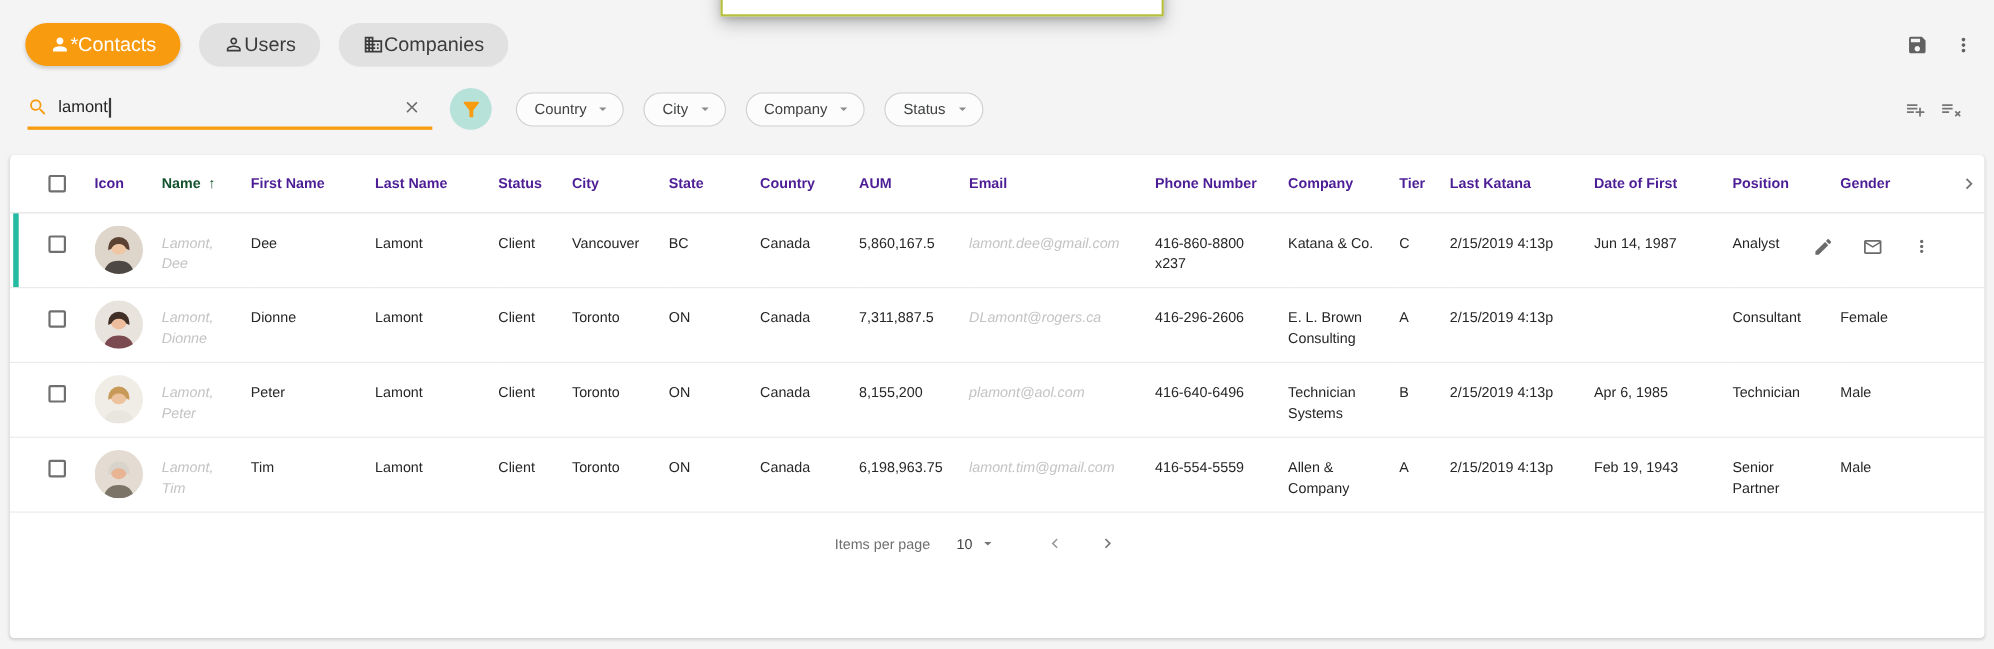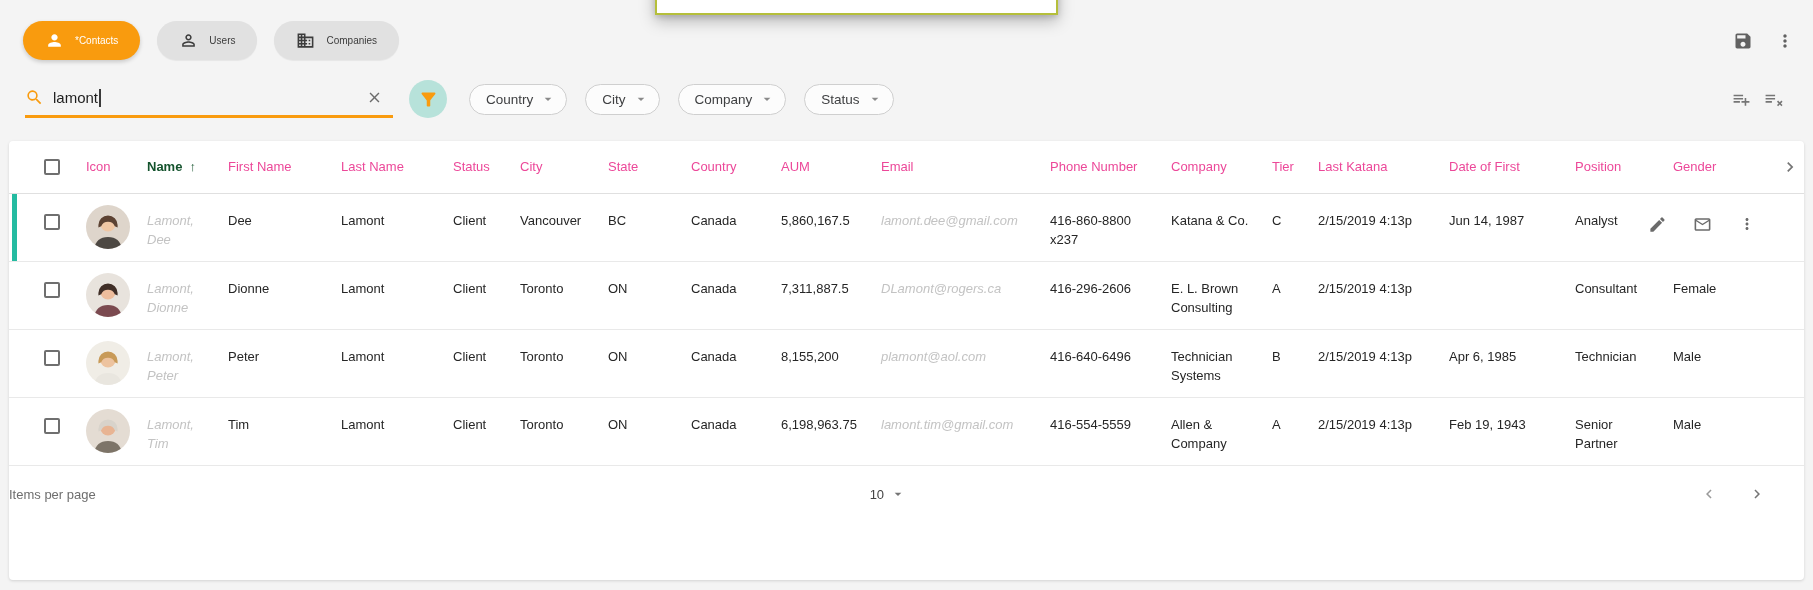--- a/index.html
+++ b/index.html
@@ -8,21 +8,21 @@
           font-family:"Liberation Sans","DejaVu Sans",sans-serif; overflow:hidden; color:#262626; }
 
   
   .dialog-cut { position:absolute; left:655px; top:-30px; width:403px; height:45px; background:#fff;
                 border:2px solid #b5bf3b; box-shadow:0 6px 16px rgba(0,0,0,.25), 0 2px 6px rgba(0,0,0,.15); z-index:40; }
 
   
   .topbar { display:flex; align-items:center; padding:21px 18px 0 23px; }
   .tabs { display:flex; gap:17px; }
   .tab { height:39px; border-radius:20px; background:#e1e1e1; color:#3c3c3c; display:inline-flex;
-         align-items:center; gap:11px; padding:0 22px; font-size:10px; cursor:default; box-shadow:0 1px 1px rgba(0,0,0,.06); }
+         align-items:center; padding:0 22px; font-size:18px; cursor:default; box-shadow:0 1px 1px rgba(0,0,0,.06); }
   .tab.active { background:var(--accent); color:#fff; box-shadow:0 2px 4px rgba(0,0,0,.18); }
   .tab svg { flex:0 0 auto; }
   .topbar-right { margin-left:auto; display:flex; align-items:center; gap:22px; color:#616161; }
 
   
   .searchrow { display:flex; align-items:center; margin:20px 18px 0 25px; height:38px; }
   .searchbox { width:368px; height:38px; display:flex; align-items:center; border-bottom:3px solid var(--accent); }
   .search-text { margin-left:9px; font-size:15px; color:#1e1e1e; }
   .cursor { width:1.5px; height:18px; background:#3a3a3a; margin-left:1px; }
   .searchbox .spacer { flex:1; }
@@ -34,40 +34,40 @@
   .sorticons { margin-left:auto; display:flex; gap:13px; margin-right:12px; color:#757575; }
 
   
   .card { position:absolute; left:9px; top:141px; width:1795px; height:439px; background:#fff;
           border-radius:4px; box-shadow:0 1px 3px rgba(0,0,0,.14); }
   .toolbar { height:57px; display:flex; align-items:center; padding:0 24px 0 22px; border-bottom:1px solid #ececec; }
   .summary { font-size:13px; color:#6e6e6e; }
   .toolbar-icons { margin-left:auto; display:flex; align-items:center; gap:25px; color:#6b6b6b; }
 
   table { border-collapse:collapse; table-layout:fixed; width:1795px; }
-  thead th { height:52px; vertical-align:middle; text-align:left; font-size:13px; font-weight:400; color:#ec4899;
+  thead th { height:52px; vertical-align:middle; text-align:left; font-size:13px; font-weight:700; color:#4c1d95;
              border-bottom:1px solid #e0e0e0; padding:0 16px 0 0; white-space:nowrap; }
   thead th.sorted { color:#14532d; font-weight:700; }
   .sort-arrow { font-weight:700; margin-left:7px; font-size:13px; }
   tbody tr { height:68px; }
   tbody td { vertical-align:top; padding:17px 16px 0 0; font-size:13px; line-height:19px; color:#262626;
              border-bottom:1px solid #e9e9e9; }
   td.muted { color:#c3c3c3;font-style:italic; }
   th.colsel, td.colsel { padding-left:35px; }
   .cb { width:16px; height:16px; border:2px solid #6f6f6f; border-radius:2px; background:#fff; }
   td.colsel { padding-top:20px; position:relative; }
   td.colicon { padding-top:11px; }
   .avatar { width:44px; height:44px; border-radius:50%; overflow:hidden; display:block; }
   tr.hl td.colsel::before { content:""; position:absolute; left:3px; top:0; bottom:0; width:5px; background:var(--tealbar); }
   td.colend { position:relative; padding:0; }
   th.colend { padding:0; }
   .hdr-chevron { display:inline-block; margin-top:4px; color:#757575; }
   .row-actions { position:absolute; left:-132px; top:21px; display:flex; gap:26px; color:#6b6b6b; }
 
-  .pagination { height:57px; display:flex; align-items:center; justify-content:space-between; padding-right:38px;
+  .pagination { height:57px; display:flex; align-items:center; justify-content:center; padding-right:38px;
                 font-size:13px; color:#6e6e6e; }
   .perpage { display:flex; align-items:center; gap:6px; margin-left:24px; color:#444; }
   .pg-chevrons { display:flex; gap:30px; margin-left:44px; color:#757575; align-items:center; }
   svg { display:block; }
 </style>
 </head>
 <body>
 
 <div class="page" style="--accent: #F99B0E; --funnelbg: #B7E2DA; --tealbar: #24BBA1;">
 

